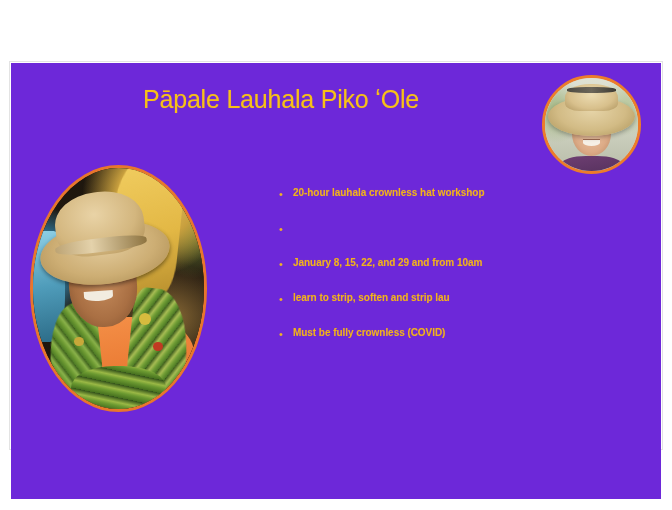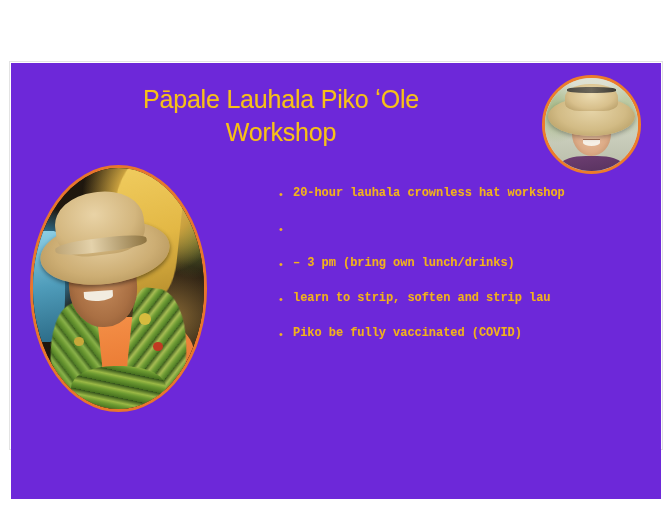--- a/index.html
+++ b/index.html
@@ -77,26 +77,25 @@
     width: 14px;
     color: #f0b323;
     font-size: 11px;
     line-height: 16px;
     text-align: left;
     padding-top: 1px;
   }
   .bullet-text {
     flex: 1 1 auto;
     color: #f2b21c;
-    font-size: 12px;
+    font-size: 10px;
     font-weight: bold;
     line-height: 16.5px;
     letter-spacing: -0.05px;
     text-shadow: 0 0 1px rgba(242,178,28,0.30);
-    font-family: Liberation Mono, monospace;
   }
   .bullet-text .l2 { display: block; }
 
   
   .photo-oval {
     position: absolute;
     left: 19px;
     top: 102px;
     width: 177px;
     height: 247px;
@@ -310,21 +309,20 @@
 <body>
 
 <div class="page">
 
   <div class="slide-frame"></div>
 
   <div class="slide">
 
     <div class="title-block">
       <span>Pāpale Lauhala Piko ʻOle</span>
-      <span class="title-line2">Workshop</span>
     </div>
 
     <div class="photo-oval">
       <div class="scene">
         <div class="lp-bg"></div>
         <div class="lp-dress"></div>
         <div class="lp-blue"></div>
         <div class="lp-shirt"></div>
         <div class="lp-lei-l"></div>
         <div class="lp-lei-r"></div>
@@ -366,34 +364,34 @@
 
       <div class="bullet-row">
         <span class="bullet-dot">•</span>
         <span class="bullet-text">
         </span>
       </div>
 
       <div class="bullet-row">
         <span class="bullet-dot">•</span>
         <span class="bullet-text">
-          <span class="l2">– 3 pm (bring own lunch/drinks)</span>
+          <span>January 8, 15, 22, and 29  and from 10am</span>
         </span>
       </div>
 
       <div class="bullet-row">
         <span class="bullet-dot">•</span>
         <span class="bullet-text">
           <span class="l2">learn to strip, soften and strip lau</span>
         </span>
       </div>
 
       <div class="bullet-row">
         <span class="bullet-dot">•</span>
         <span class="bullet-text">
-          <span>Piko be fully vaccinated (COVID)</span>
+          <span>Must be fully crownless (COVID)</span>
         </span>
       </div>
 
     </div>
 
   </div>
 </div>
 
 </body></html>

